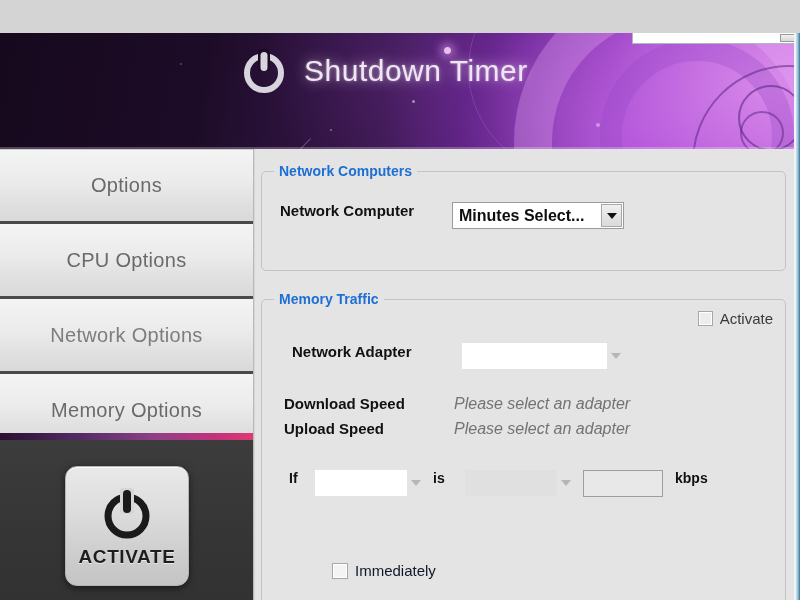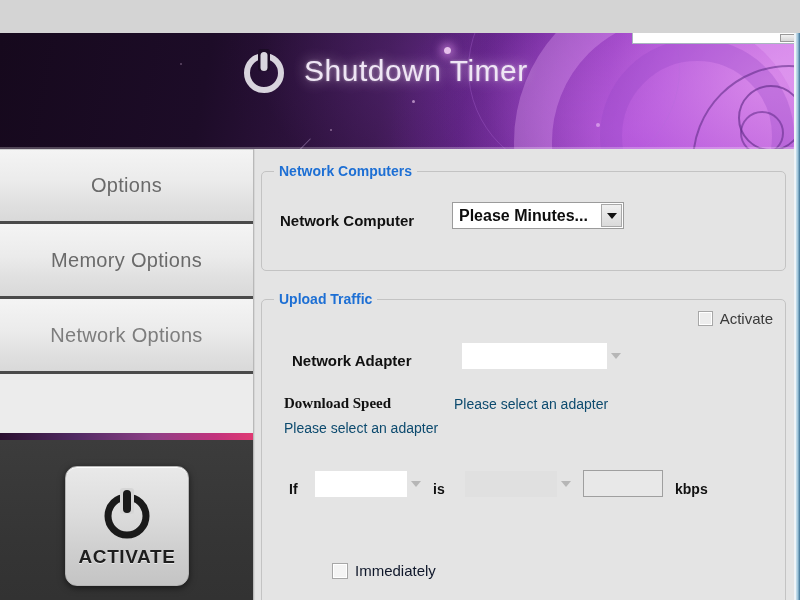--- a/index.html
+++ b/index.html
@@ -217,23 +217,24 @@
   #gb-traffic   { left: 6px; top: 150px; width: 525px; height: 320px; }
 
   .lbl {
     font-size: 15px;
     font-weight: bold;
     color: #111;
     white-space: nowrap;
   }
   .lbl-sm { font-size: 14px; font-weight: bold; color: #111; }
   .val-text {
-    font-size: 14px;
-    color: #0c4a6e;
-    white-space: nowrap;
+    font-size: 16px;
+    color: #737373;
+    white-space: nowrap;
+    font-style: italic;
   }
 
   
   .combo {
     position: relative;
     height: 27px;
     background: #ffffff;
     border: 1px solid #9b9b9b;
     box-sizing: border-box;
     display: flex; align-items: center;
@@ -299,21 +300,21 @@
     border: 1px solid #a7a7a7;
     box-shadow: inset 0 0 0 1px #ffffff;
     box-sizing: border-box;
   }
   .checkbox-label {
     font-size: 15px;
     color: #3a3a3a;
     white-space: nowrap;
   }
 
-  .row { position: absolute; display: flex; align-items: flex-end; }
+  .row { position: absolute; display: flex; align-items: flex-start; }
 </style>
 </head>
 <body>
 
 <div id="app">
 
   <div class="header">
     <div class="header-swirls">
       <div class="ring ring-f"></div>
       <div class="ring ring-a"></div>
@@ -347,24 +348,27 @@
 
   <div class="top-strip">
     <div class="top-strip-btn"></div>
   </div>
 
   <div class="sidebar">
     <div class="nav-item">
       <span>Options</span>
     </div>
     <div class="nav-item">
-      <span>Memory Options</span>
+      <span>CPU Options</span>
     </div>
     <div class="nav-item active">
       <span>Network Options</span>
+    </div>
+    <div class="nav-item">
+      <span>Memory Options</span>
     </div>
 
     <div style="position:absolute; left:0; top:284px; width:254px; height:200px;">
       <div class="sidebar-divider"></div>
       <div class="activate-panel" style="top:7px;">
         <div class="activate-btn">
           <span class="activate-icon">
             <svg viewBox="0 0 58 58" width="58" height="58" aria-hidden="true">
               <circle cx="29" cy="32" r="19" fill="none" stroke="#1a1a1a" stroke-width="7"></circle>
               <rect x="22" y="4" width="14" height="26" rx="3" fill="#d6d6d6"></rect>
@@ -378,50 +382,51 @@
   </div>
 
   <div class="content">
 
     <div class="groupbox" id="gb-computers">
       <span class="groupbox-title">Network Computers</span>
 
       <div class="row" style="left:18px; top:30px;">
         <span class="lbl" style="width:172px;">Network Computer</span>
         <div class="combo" style="width:172px;">
-          <span class="combo-text">Please Minutes...</span>
+          <span class="combo-text">Minutes Select...</span>
           <span class="combo-btn">
             <span class="caret-dark"></span>
           </span>
         </div>
       </div>
     </div>
 
     <div class="groupbox" id="gb-traffic">
-      <span class="groupbox-title">Upload Traffic</span>
+      <span class="groupbox-title">Memory Traffic</span>
 
       <div class="checkbox-row" style="position:absolute; right:12px; top:10px;">
         <span class="checkbox"></span>
         <span class="checkbox-label">Activate</span>
       </div>
 
       <div class="row" style="left:30px; top:43px;">
         <span class="lbl" style="width:170px;">Network Adapter</span>
         <div class="combo-flat" style="width:145px;">
           <span style="display:block;padding-left:5px;font-size:15px;color:#111;line-height:26px;"></span>
           <span class="caret-dim"></span>
         </div>
       </div>
 
       <div class="row" style="left:22px; top:95px;">
-        <span class="lbl" style="width:170px;font-family:Liberation Serif, serif;">Download Speed</span>
+        <span class="lbl" style="width:170px;">Download Speed</span>
         <span class="val-text">Please select an adapter</span>
       </div>
 
       <div class="row" style="left:22px; top:120px;">
+        <span class="lbl" style="width:170px;">Upload Speed</span>
         <span class="val-text">Please select an adapter</span>
       </div>
 
       <div class="row" style="left:27px; top:170px;">
         <span class="lbl-sm" style="width:26px;">If</span>
 
         <div class="combo-flat" style="width:92px; margin-right:26px;">
           <span style="display:block;padding-left:5px;font-size:14px;color:#111;line-height:26px;"></span>
           <span class="caret-dim"></span>
         </div>

